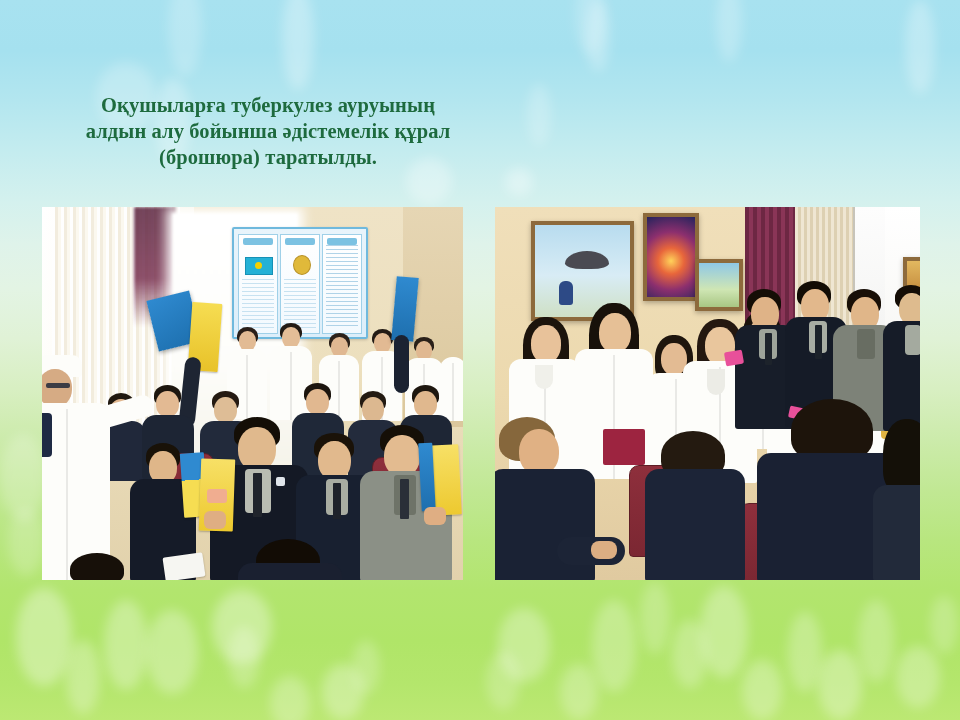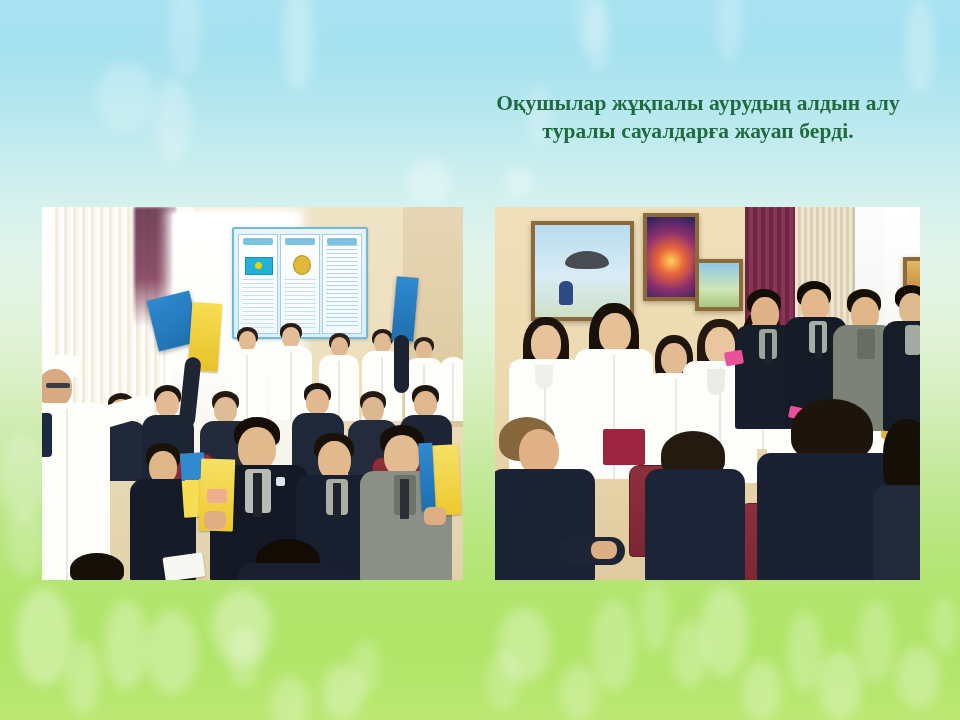--- a/index.html
+++ b/index.html
@@ -252,23 +252,24 @@
     <div class="bk" style="left:742px;  top:660px;  width:40px;  height:60px;  background:rgba(255,255,255,.28);"></div>
     <div class="bk" style="left:788px;  top:612px;  width:34px;  height:80px;  background:rgba(255,255,255,.26);"></div>
     <div class="bk" style="left:818px;  top:650px;  width:44px;  height:70px;  background:rgba(255,255,255,.30);"></div>
     <div class="bk" style="left:858px;  top:600px;  width:36px;  height:82px;  background:rgba(255,255,255,.24);"></div>
     <div class="bk" style="left:896px;  top:646px;  width:44px;  height:62px;  background:rgba(255,255,255,.28);"></div>
     <div class="bk" style="left:930px;  top:596px;  width:28px;  height:58px;  background:rgba(255,255,255,.22);"></div>
     <div class="bk" style="left:0px;    top:434px;  width:46px;  height:86px;  background:rgba(255,255,255,.22);"></div>
     <div class="bk" style="left:8px;    top:508px;  width:36px;  height:68px;  background:rgba(255,255,255,.20);"></div>
   </div>
 
-
-  <div class="title" id="title-right">Оқушылар жұқпалы аурудың алдын алу
-туралы сауалдарға жауап берді.</div>
+  <div class="title" id="title-left">Оқушыларға туберкулез ауруының
+алдын алу бойынша әдістемелік  құрал
+(брошюра) таратылды.</div>
+
 
   <div class="photo" id="photo-left">
     <div class="scene">
 
       <div class="l-wall"></div>
       <div class="l-doorpanel"></div>
 
       <div class="l-window"></div>
       <div class="l-curtain soft"></div>
       <div class="l-curtain-dark soft2"></div>

